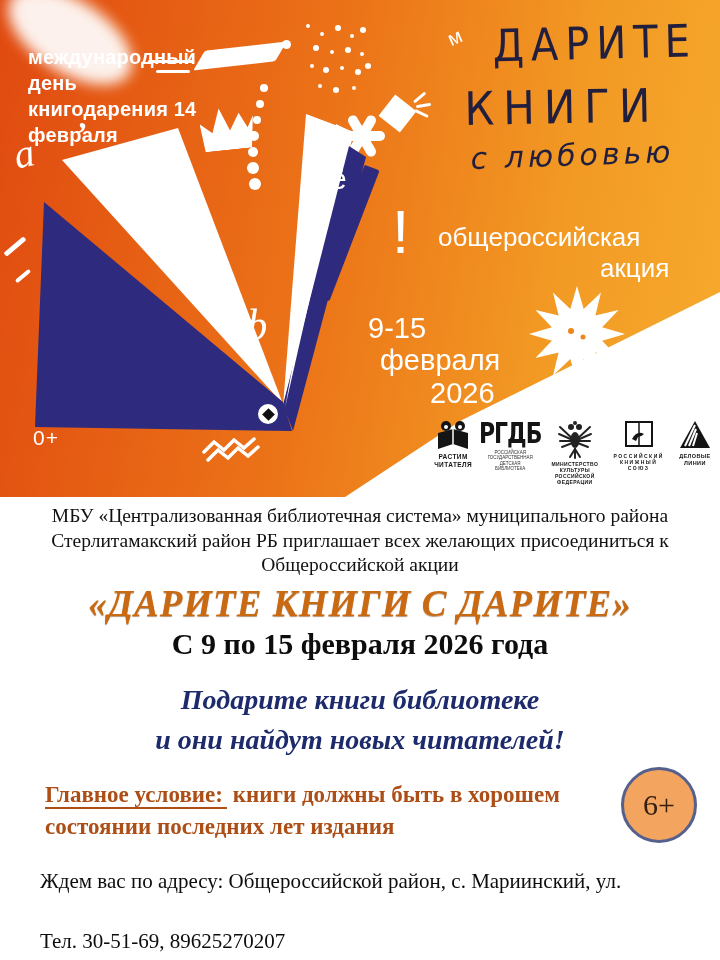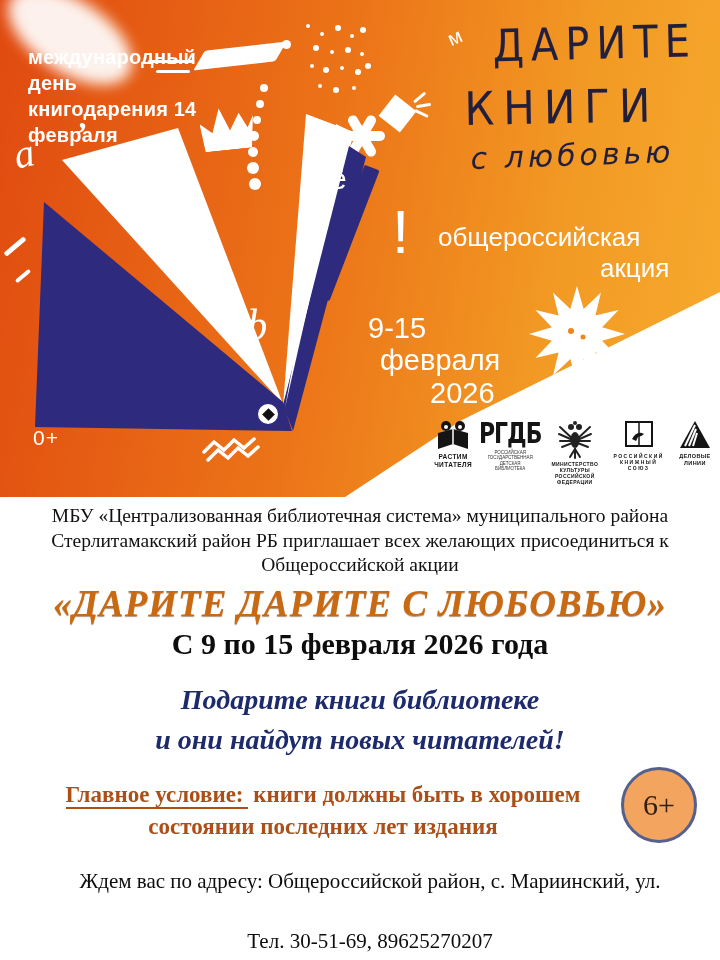--- a/index.html
+++ b/index.html
@@ -86,21 +86,21 @@
   .hedgehog{left:527px;top:284px;}
   
   .logos{left:432px;top:419px;width:284px;height:76px;display:flex;gap:10px;align-items:flex-start;}
   .logo-item{display:flex;flex-direction:column;align-items:center;}
   .logo-cap{font-size:6.5px;font-weight:700;color:#141414;text-align:center;line-height:1.2;
             letter-spacing:.4px;margin-top:2px;}
   .logo-subcap{font-size:4.5px;color:#333;text-align:center;line-height:1.2;margin-top:1px;}
   .rgdb-txt{font-family:"DejaVu Sans",sans-serif;font-weight:700;font-size:22px;color:#141414;
             transform:scaleY(1.3);letter-spacing:-1px;line-height:30px;}
   
-  .serif{font-family:"Liberation Serif",serif;text-align:center;}
+  .serif{font-family:"Liberation Serif",serif;}
   .invite{left:40px;top:504px;width:640px;text-align:center;font-size:19.5px;line-height:24.5px;
           color:#111;}
   .camp-title{left:0;top:582px;width:720px;text-align:center;font-size:37px;font-weight:700;
               font-style:italic;color:#c96a12;letter-spacing:1px;
               text-shadow:0 1px 1px rgba(120,60,5,.55);}
   .date-range{left:0;top:627px;width:720px;text-align:center;font-size:30px;font-weight:700;color:#0d0d0d;}
   .slogan{left:0;width:720px;text-align:center;font-size:28px;font-weight:700;font-style:italic;
           color:#1d2a6b;}
   .slogan1{top:684px;}
   .slogan2{top:724px;}
@@ -240,21 +240,21 @@
           <line x1="18" y1="10" x2="11" y2="27" stroke="#fff" stroke-width="2"></line>
           <line x1="19" y1="14" x2="15" y2="27" stroke="#fff" stroke-width="2"></line>
         </svg>
         <div class="logo-cap" style="font-size:5.5px;">ДЕЛОВЫЕ ЛИНИИ</div>
       </div>
     </div>
   </div>
 
   <div class="abs serif invite">МБУ  «Централизованная библиотечная система» муниципального района Стерлитамакский район РБ приглашает всех желающих присоединиться  к Общероссийской акции</div>
 
-  <div class="abs serif camp-title">«ДАРИТЕ ДАРИТЕ  С ЛЮБОВЬЮ»</div>
+  <div class="abs serif camp-title">«ДАРИТЕ КНИГИ  С ДАРИТЕ»</div>
 
   <div class="abs serif date-range">С 9 по 15 февраля 2026 года</div>
 
   <div class="abs serif slogan slogan2">и они найдут новых читателей!</div>
   <div class="abs serif slogan slogan1">Подарите книги библиотеке</div>
 
   <div class="abs serif condition">
     <span class="cond-label">Главное условие:</span><span> книги должны быть в хорошем состоянии последних лет издания</span>
   </div>
 

